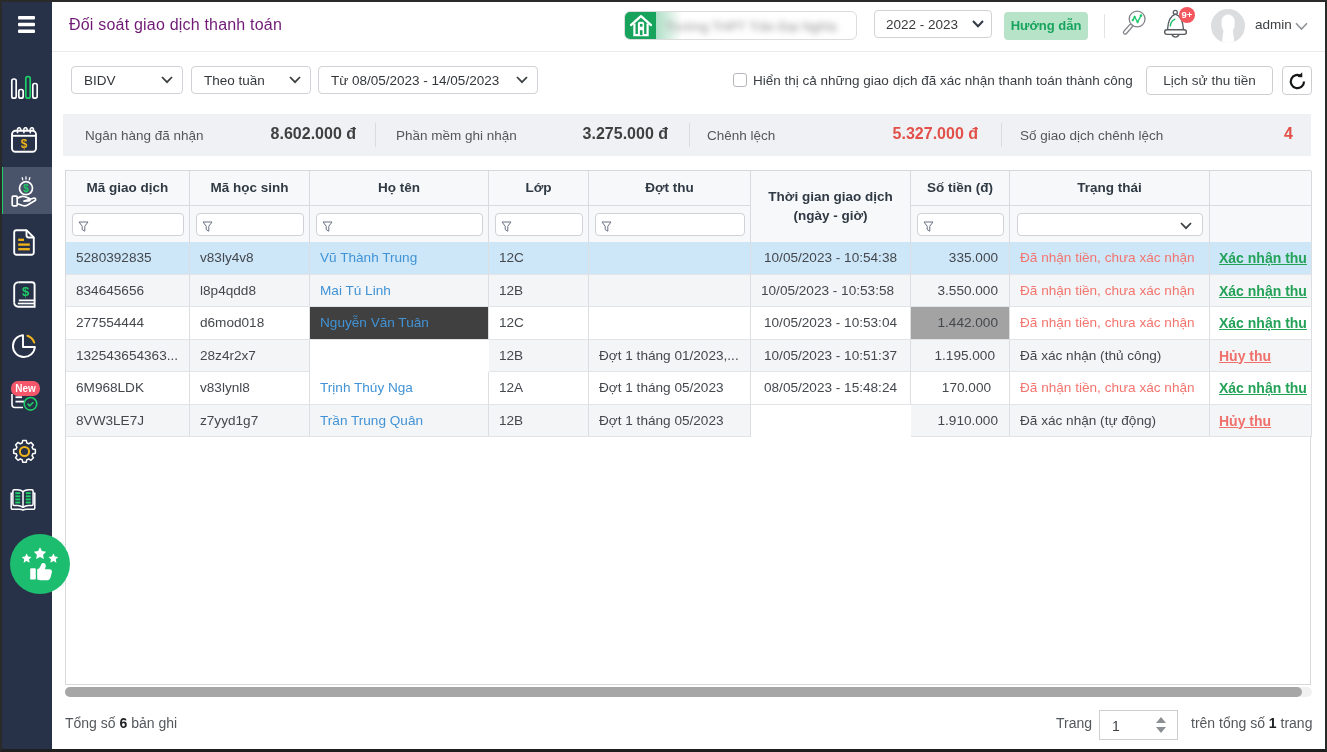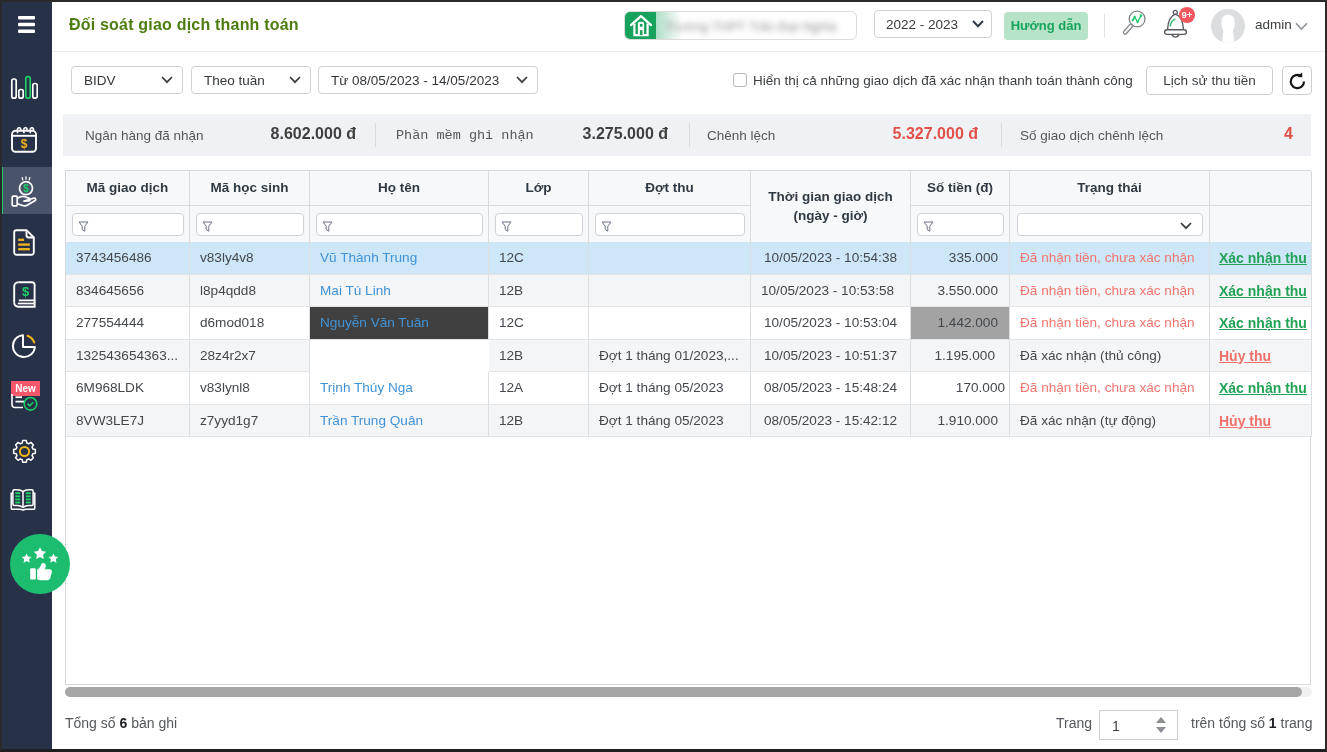--- a/index.html
+++ b/index.html
@@ -8,21 +8,21 @@
   body { font-family:"Liberation Sans", sans-serif; background:#fff; position:relative; }
   
   #frame { position:absolute; left:0; top:0; width:1327px; height:752px; border-top:2px solid #2a2a2a; border-right:2px solid #2a2a2a; border-bottom:3px solid #1f1f1f; border-left:2px solid #2a2a2a; pointer-events:none; z-index:99; }
   
   #sidebar { position:absolute; left:0; top:0; width:52px; height:752px; background:#273148; z-index:5; }
   #selitem { position:absolute; left:0; top:167px; width:52px; height:47px; background:#49536a; }
   #selbar { position:absolute; left:0; top:167px; width:3px; height:47px; background:#1ece67; }
   #greenball { position:absolute; left:10px; top:534px; width:60px; height:60px; border-radius:50%; background:#1dbd70; z-index:50; }
   
   #header { position:absolute; left:52px; top:0; width:1275px; height:52px; background:#fff; border-bottom:1px solid #e9ebee; z-index:4; }
-  #title { position:absolute; left:17px; top:16px; font-size:16px; font-weight:700; color:#4d7c0f; letter-spacing:0.2px; }
+  #title { position:absolute; left:17px; top:16px; font-size:16px; font-weight:400; color:#701a75; letter-spacing:0.2px; }
   #searchbox { position:absolute; left:572px; top:11px; width:233px; height:29px; border:1px solid #dcdcdc; border-radius:6px; background:#fff; overflow:hidden; }
   #homebtn { position:absolute; left:0; top:0; width:31px; height:29px; background:#17a35b; }
   #homefade { position:absolute; left:31px; top:0; width:26px; height:29px; background:linear-gradient(90deg, rgba(23,163,91,0.35), rgba(23,163,91,0)); }
   #blurtext { position:absolute; left:40px; top:7px; font-size:13px; color:#8f8f8f; filter:blur(3px); white-space:nowrap; }
   #yearsel { position:absolute; left:822px; top:10px; width:118px; height:28px; border:1px solid #d2d2d2; border-radius:4px; background:#fff; }
   #yearsel span { position:absolute; left:11px; top:6px; font-size:13.5px; color:#37393c; }
   #guide { position:absolute; left:952px; top:12px; width:84px; height:28px; background:#b7e3c9; border-radius:4px; text-align:center; line-height:28px; font-size:13px; font-weight:700; color:#17a45c; }
   #hsep { position:absolute; left:1052px; top:14px; width:1px; height:24px; background:#e3e3e3; }
   #admin { position:absolute; left:1203px; top:17px; font-size:13.5px; color:#3c4043; }
   .chev { stroke:#909498; stroke-width:1.6; fill:none; }
@@ -101,21 +101,21 @@
 <path d="M5.5 1.2 H19 a2.6 2.6 0 0 1 2.6 2.6 V19.4 H5.8" fill="none" stroke="#fff" stroke-width="1.9"></path>
 <path d="M5.5 1.2 a4.3 4.3 0 0 0 -4.3 4.3 V21.7" fill="none" stroke="#fff" stroke-width="1.9"></path>
 <path d="M1.2 21.7 a4 4 0 0 0 4 4 H21.6 V19.4" fill="none" stroke="#fff" stroke-width="1.9"></path>
 <line x1="4.8" y1="22.5" x2="21.3" y2="22.5" stroke="#fff" stroke-width="1.7"></line>
 <text x="12.5" y="14.6" font-family="Liberation Sans" font-size="13" font-weight="bold" fill="#1ece67" text-anchor="middle">$</text>
     </svg>
 <svg width="26" height="26" viewBox="0 0 26 26" style="position:absolute;left:11px;top:333px;">
 <path d="M12 2.1 A 11 11 0 1 0 23.9 14 L 12 14 Z" fill="none" stroke="#fff" stroke-width="1.9" stroke-linejoin="round"></path>
 <path d="M16.5 2.8 A 11.5 11.5 0 0 1 23.2 9.5" fill="none" stroke="#f0b41c" stroke-width="2.1" stroke-linecap="round"></path>
     </svg>
-<div style="position:absolute;left:11px;top:381px;width:29px;height:15px;background:#f4566a;border-radius:0;color:#fff;font-size:10px;font-weight:bold;text-align:center;line-height:15px;">New</div>
+<div style="position:absolute;left:11px;top:381px;width:29px;height:15px;background:#f4566a;border-radius:7px;color:#fff;font-size:10px;font-weight:bold;text-align:center;line-height:15px;">New</div>
 <svg width="30" height="18" viewBox="0 0 30 18" style="position:absolute;left:10px;top:394px;">
 <path d="M2 0 V10.5 a3 3 0 0 0 3 3 H13" fill="none" stroke="#fff" stroke-width="1.6"></path>
 <line x1="5.5" y1="3.2" x2="12" y2="3.2" stroke="#fff" stroke-width="1.8"></line>
 <line x1="5.5" y1="7.6" x2="14" y2="7.6" stroke="#fff" stroke-width="1.8"></line>
 <circle cx="20.5" cy="9.8" r="6.3" fill="none" stroke="#1ece67" stroke-width="1.6"></circle>
 <path d="M17.5 9.6 l2.2 2.3 l3.6 -3.6" fill="none" stroke="#1ece67" stroke-width="1.6"></path>
     </svg>
 <svg width="25" height="25" viewBox="0 0 25 25" style="position:absolute;left:12px;top:439px;">
 <path d="M10.7 1.5 h3.6 l0.55 2.55 a8.6 8.6 0 0 1 1.85 0.77 l2.2-1.42 l2.55 2.55 l-1.42 2.2 a8.6 8.6 0 0 1 0.77 1.85 l2.55 0.55 v3.6 l-2.55 0.55 a8.6 8.6 0 0 1 -0.77 1.85 l1.42 2.2 l-2.55 2.55 l-2.2-1.42 a8.6 8.6 0 0 1 -1.85 0.77 l-0.55 2.55 h-3.6 l-0.55-2.55 a8.6 8.6 0 0 1 -1.85-0.77 l-2.2 1.42 l-2.55-2.55 l1.42-2.2 a8.6 8.6 0 0 1 -0.77-1.85 l-2.55-0.55 v-3.6 l2.55-0.55 a8.6 8.6 0 0 1 0.77-1.85 l-1.42-2.2 l2.55-2.55 l2.2 1.42 a8.6 8.6 0 0 1 1.85-0.77 Z" fill="none" stroke="#fff" stroke-width="1.5" stroke-linejoin="round"></path>
 <circle cx="12.5" cy="12.5" r="4.6" fill="none" stroke="#f0b41c" stroke-width="2"></circle>
@@ -225,21 +225,21 @@
       <svg width="21" height="21" viewBox="0 0 21 21" style="position:absolute;left:4px;top:3.5px;">
 <path d="M17 10.5 a6.6 6.6 0 1 1 -2.6 -5.2" fill="none" stroke="#141618" stroke-width="2.2"></path>
 <path d="M15.2 1.2 L15.3 6.2 L10.3 6.1 Z" fill="#141618"></path>
       </svg>
     </div>
 </div>
 <div id="summary">
   <span class="lbl" style="left:22px;">Ngân hàng đã nhận</span>
   <span class="val" style="left:206px; width:87px; text-align:right;">8.602.000 đ</span>
   <span class="vsep" style="left:312px;"></span>
-  <span class="lbl" style="left:333px;font-family:Liberation Mono, monospace;">Phần mềm ghi nhận</span>
+  <span class="lbl" style="left:333px;">Phần mềm ghi nhận</span>
   <span class="val" style="left:518px; width:87px; text-align:right;">3.275.000 đ</span>
   <span class="vsep" style="left:626px;"></span>
   <span class="lbl" style="left:644px;">Chênh lệch</span>
   <span class="val red" style="left:828px; width:87px; text-align:right;">5.327.000 đ</span>
   <span class="vsep" style="left:938px;"></span>
   <span class="lbl" style="left:957px;">Số giao dịch chênh lệch</span>
   <span class="val red" style="left:1190px; width:40px; text-align:right;">4</span>
 </div>
 <div id="grid">
 <div class="hcell" style="left:0px;width:124px;">Mã giao dịch</div>
@@ -294,21 +294,21 @@
       </div>
     </div>
 <div class="fcell" style="left:944px;width:200px;">
       <div class="fin" style="width:186px;left:7px;">
         <svg width="12" height="8" viewBox="0 0 12 8" style="position:absolute;right:10px;top:8px;">
           <path d="M1 1 L6 6.2 L11 1" fill="none" stroke="#3c4043" stroke-width="1.8"></path>
         </svg>
       </div>
     </div>
 <div class="fcell" style="left:1144px;width:102px;"></div>
-<div class="tcell" style="left:0px;top:71.0px;width:124px;background:#cde7f9;">3743456486</div>
+<div class="tcell" style="left:0px;top:71.0px;width:124px;background:#cde7f9;">5280392835</div>
 <div class="tcell" style="left:124px;top:71.0px;width:120px;background:#cde7f9;">v83ly4v8</div>
 <div class="tcell blue" style="left:244px;top:71.0px;width:179px;background:#cde7f9;">Vũ Thành Trung</div>
 <div class="tcell" style="left:423px;top:71.0px;width:100px;background:#cde7f9;">12C</div>
 <div class="tcell" style="left:523px;top:71.0px;width:162px;background:#cde7f9;"></div>
 <div class="tcell" style="left:685px;top:71.0px;width:160px;background:#cde7f9;text-align:center;">10/05/2023 - 10:54:38</div>
 <div class="tcell" style="left:845px;top:71.0px;width:99px;background:#cde7f9;text-align:right;padding-right:11px;">335.000</div>
 <div class="tcell sred" style="left:944px;top:71.0px;width:200px;background:#cde7f9;">Đã nhận tiền, chưa xác nhận</div>
 <div class="tcell" style="left:1144px;top:71.0px;width:102px;background:#cde7f9;"><span class="act gact">Xác nhận thu</span></div>
 <div class="tcell" style="left:0px;top:103.5px;width:124px;background:#f4f5f7;">834645656</div>
 <div class="tcell" style="left:124px;top:103.5px;width:120px;background:#f4f5f7;">l8p4qdd8</div>
@@ -335,29 +335,28 @@
 <div class="tcell" style="left:685px;top:168.5px;width:160px;background:#f4f5f7;text-align:center;">10/05/2023 - 10:51:37</div>
 <div class="tcell" style="left:845px;top:168.5px;width:99px;background:#f4f5f7;text-align:right;padding-right:14px;">1.195.000</div>
 <div class="tcell" style="left:944px;top:168.5px;width:200px;background:#f4f5f7;">Đã xác nhận (thủ công)</div>
 <div class="tcell" style="left:1144px;top:168.5px;width:102px;background:#f4f5f7;"><span class="act ract">Hủy thu</span></div>
 <div class="tcell" style="left:0px;top:201.0px;width:124px;background:#ffffff;">6M968LDK</div>
 <div class="tcell" style="left:124px;top:201.0px;width:120px;background:#ffffff;">v83lynl8</div>
 <div class="tcell blue" style="left:244px;top:201.0px;width:179px;background:#ffffff;">Trịnh Thúy Nga</div>
 <div class="tcell" style="left:423px;top:201.0px;width:100px;background:#ffffff;">12A</div>
 <div class="tcell" style="left:523px;top:201.0px;width:162px;background:#ffffff;">Đợt 1 tháng 05/2023</div>
 <div class="tcell" style="left:685px;top:201.0px;width:160px;background:#ffffff;text-align:center;">08/05/2023 - 15:48:24</div>
-<div class="tcell" style="left:845px;top:201.0px;width:99px;background:#ffffff;text-align:right;padding-right:4px;">170.000</div>
+<div class="tcell" style="left:845px;top:201.0px;width:99px;background:#ffffff;text-align:right;padding-right:18px;">170.000</div>
 <div class="tcell sred" style="left:944px;top:201.0px;width:200px;background:#ffffff;">Đã nhận tiền, chưa xác nhận</div>
 <div class="tcell" style="left:1144px;top:201.0px;width:102px;background:#ffffff;"><span class="act gact">Xác nhận thu</span></div>
 <div class="tcell" style="left:0px;top:233.5px;width:124px;background:#f4f5f7;">8VW3LE7J</div>
 <div class="tcell" style="left:124px;top:233.5px;width:120px;background:#f4f5f7;">z7yyd1g7</div>
 <div class="tcell blue" style="left:244px;top:233.5px;width:179px;background:#f4f5f7;">Trần Trung Quân</div>
 <div class="tcell" style="left:423px;top:233.5px;width:100px;background:#f4f5f7;">12B</div>
 <div class="tcell" style="left:523px;top:233.5px;width:162px;background:#f4f5f7;">Đợt 1 tháng 05/2023</div>
-<div class="tcell" style="left:685px;top:233.5px;width:160px;background:#f4f5f7;text-align:center;">08/05/2023 - 15:42:12</div>
 <div class="tcell" style="left:845px;top:233.5px;width:99px;background:#f4f5f7;text-align:right;padding-right:11px;">1.910.000</div>
 <div class="tcell" style="left:944px;top:233.5px;width:200px;background:#f4f5f7;">Đã xác nhận (tự động)</div>
 <div class="tcell" style="left:1144px;top:233.5px;width:102px;background:#f4f5f7;"><span class="act ract">Hủy thu</span></div>
 </div>
 <div id="hscroll">
     <div id="hthumb"></div>
   </div>
 <div id="foot-left">Tổng số <b style="color:#202326;">6</b> bản ghi</div>
 <div id="pagebox">
     <span style="position:absolute;left:12px;top:7px;font-size:14px;color:#3c4043;">1</span>

